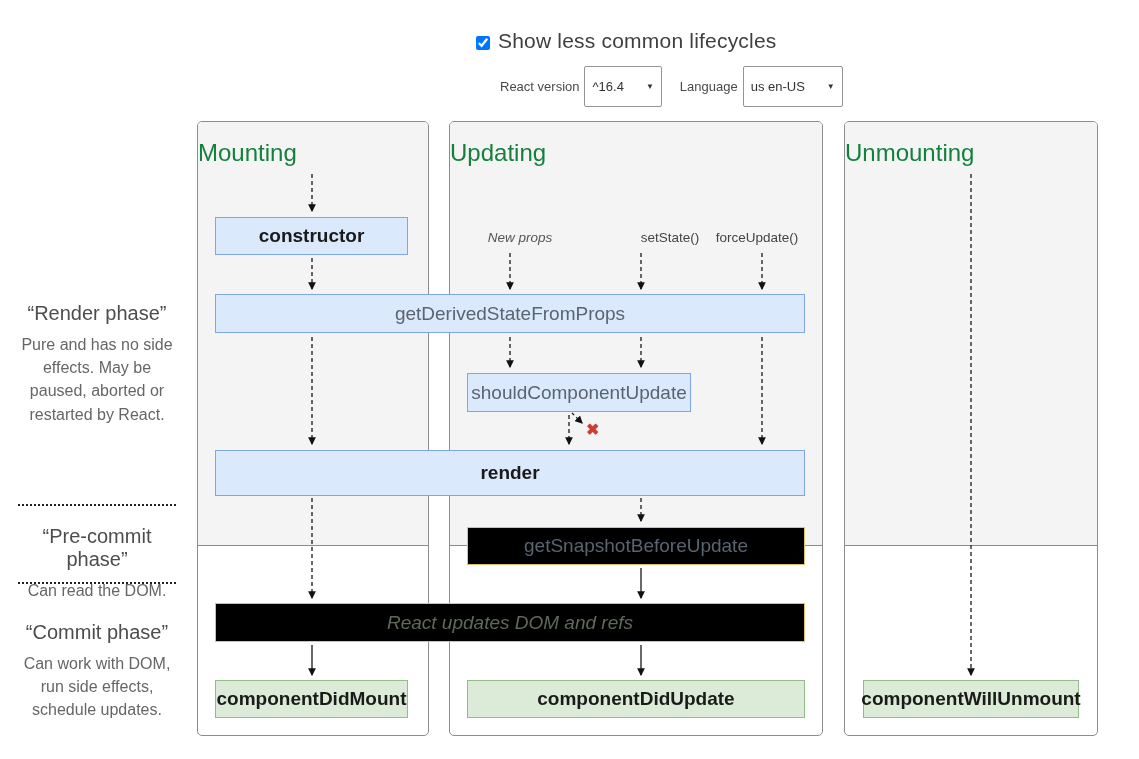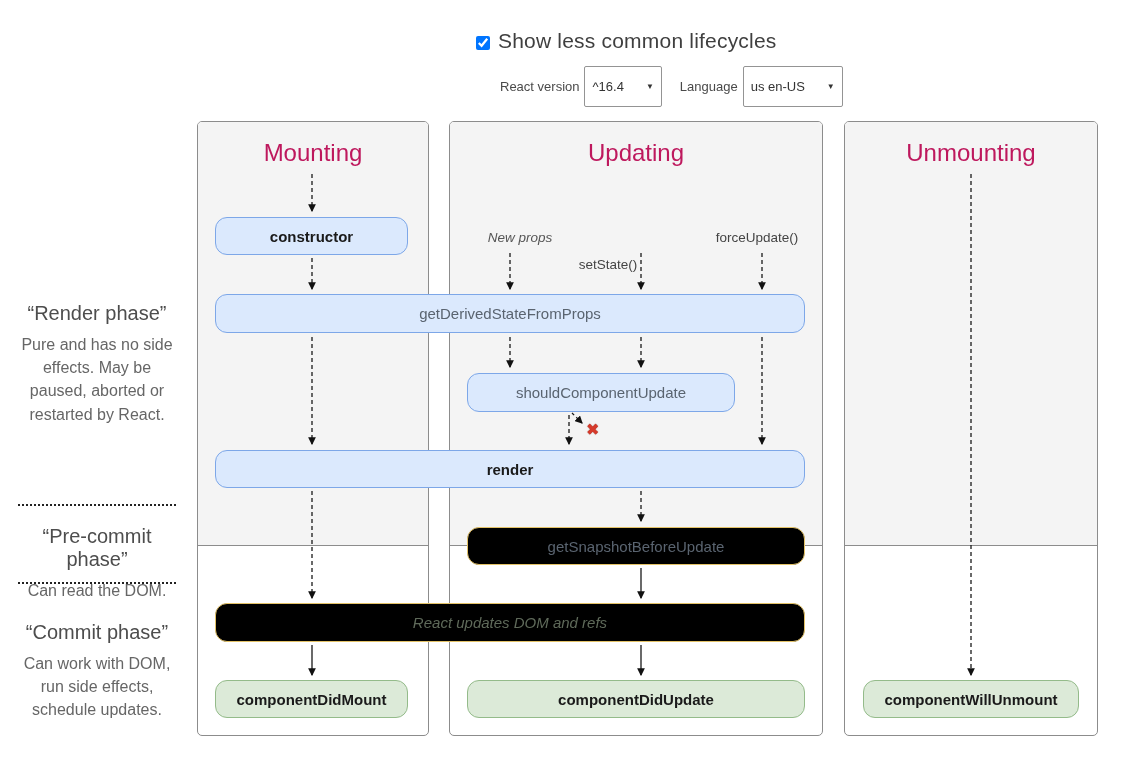--- a/index.html
+++ b/index.html
@@ -23,28 +23,28 @@
   .phase-block { position:absolute; left:14px; width:166px; text-align:center; }
   .phase-title { font-size:20px; color:#4d4d4d; margin-bottom:8px; }
   .phase-desc  { font-size:16px; color:#666; line-height:1.45; }
   .dotted-sep  { position:absolute; left:18px; width:158px; border-top:2px dotted #222; }
 
   
   .card { position:absolute; top:121px; height:615px; background:#fff;
           border:1px solid #8c8c8c; border-radius:5px; }
   .card-gray { position:absolute; top:0; left:0; right:0; height:424px;
                background:#f4f4f4; border-bottom:1px solid #8c8c8c; border-radius:4px 4px 0 0; }
-  .card-title { position:relative; padding-top:17px; text-align:center; font-size:24px; color:#be185d; z-index:2; }
+  .card-title { position:relative; padding-top:17px; text-align:left; font-size:24px; color:#15803d; z-index:2; }
   .card-mounting   { left:197px; width:232px; }
   .card-updating   { left:449px; width:374px; }
   .card-unmounting { left:844px; width:254px; }
 
   
   .lc-box { position:absolute; z-index:5; display:flex; align-items:center; justify-content:center;
-            border-radius:12px; font-size:15px; }
+            border-radius:0; font-size:19px; }
   .lc-blue   { background:#dbe9fd; border:1px solid #7da7e8; }
   .lc-yellow { background:#000000; border:1px solid #e3c267; }
   .lc-green  { background:#dcead8; border:1px solid #94bb8a; }
   .lc-bold   { font-weight:bold; color:#1a1a1a; }
   .lc-light  { color:#5a6470; }
   .lc-italic { font-style:italic; color:#5f6a5a; }
 
   
   .trigger { position:absolute; top:230px; z-index:4; font-size:13.5px; color:#444; text-align:center; }
   .trigger-italic { font-style:italic; color:#555; }
@@ -98,21 +98,21 @@
 <div class="card card-updating">
   <div class="card-gray"></div>
   <div class="card-title">Updating</div>
 </div>
 <div class="card card-unmounting">
   <div class="card-gray"></div>
   <div class="card-title">Unmounting</div>
 </div>
 
 <div class="trigger trigger-italic" style="left:480px; width:80px;">New props</div>
-<div class="trigger" style="left:568px; width:80px;margin-top:27px;">setState()</div>
+<div class="trigger" style="left:630px; width:80px;">setState()</div>
 <div class="trigger" style="left:712px; width:90px;">forceUpdate()</div>
 
 <svg id="arrow-layer" width="1139" height="759" viewBox="0 0 1139 759">
   <defs>
     <marker id="ah" viewBox="0 0 7 7" refX="6" refY="3.5" markerWidth="6" markerHeight="6" orient="auto">
       <path d="M0,0 L7,3.5 L0,7 Z" fill="#111"></path>
     </marker>
   </defs>
   <g stroke="#1a1a1a" stroke-width="1.3" fill="none">
     <line x1="312" y1="174" x2="312" y2="211" stroke-dasharray="4 3" marker-end="url(#ah)"></line>
@@ -134,19 +134,19 @@
     <line x1="641" y1="645" x2="641" y2="675" marker-end="url(#ah)"></line>
 
     <line x1="971" y1="174" x2="971" y2="675" stroke-dasharray="4 3" marker-end="url(#ah)"></line>
   </g>
 </svg>
 
 <div class="skip-x">✖</div>
 
 <div class="lc-box lc-blue lc-bold" style="left:215px; top:217px; width:193px; height:38px;">constructor</div>
 <div class="lc-box lc-blue lc-light" style="left:215px; top:294px; width:590px; height:39px;">getDerivedStateFromProps</div>
-<div class="lc-box lc-blue lc-light" style="left:467px; top:373px; width:268px; height:39px;">shouldComponentUpdate</div>
-<div class="lc-box lc-blue lc-bold" style="left:215px; top:450px; width:590px; height:38px;">render</div>
+<div class="lc-box lc-blue lc-light" style="left:467px; top:373px; width:224px; height:39px;">shouldComponentUpdate</div>
+<div class="lc-box lc-blue lc-bold" style="left:215px; top:450px; width:590px; height:46px;">render</div>
 <div class="lc-box lc-yellow lc-light" style="left:467px; top:527px; width:338px; height:38px;">getSnapshotBeforeUpdate</div>
 <div class="lc-box lc-yellow lc-italic" style="left:215px; top:603px; width:590px; height:39px;">React updates DOM and refs</div>
 <div class="lc-box lc-green lc-bold" style="left:215px; top:680px; width:193px; height:38px;">componentDidMount</div>
 <div class="lc-box lc-green lc-bold" style="left:467px; top:680px; width:338px; height:38px;">componentDidUpdate</div>
 <div class="lc-box lc-green lc-bold" style="left:863px; top:680px; width:216px; height:38px;">componentWillUnmount</div>
 
 </body></html>

